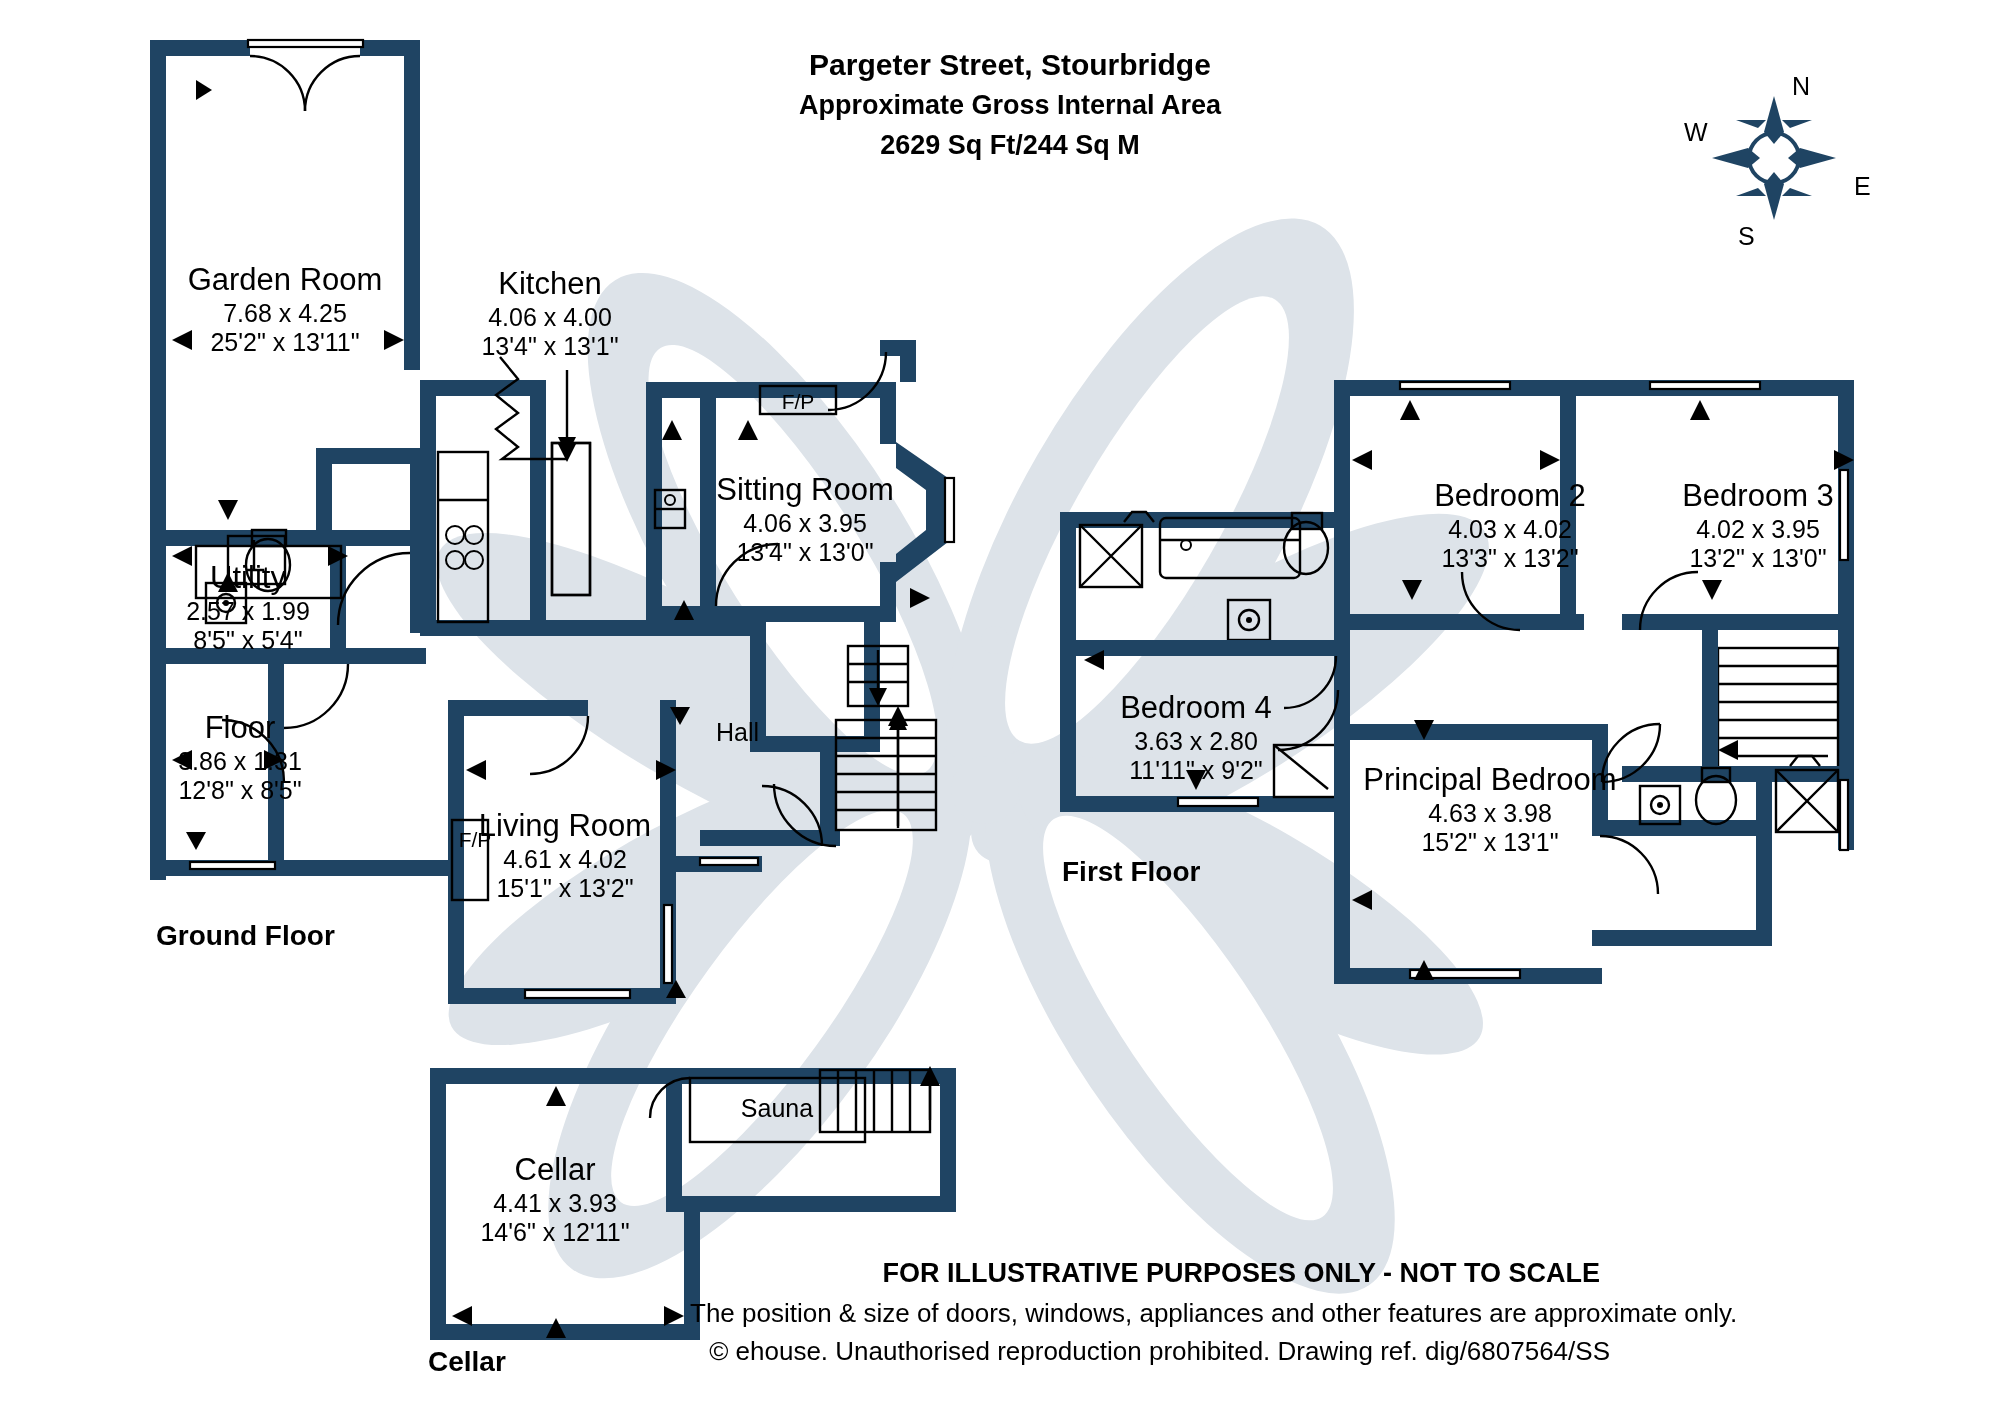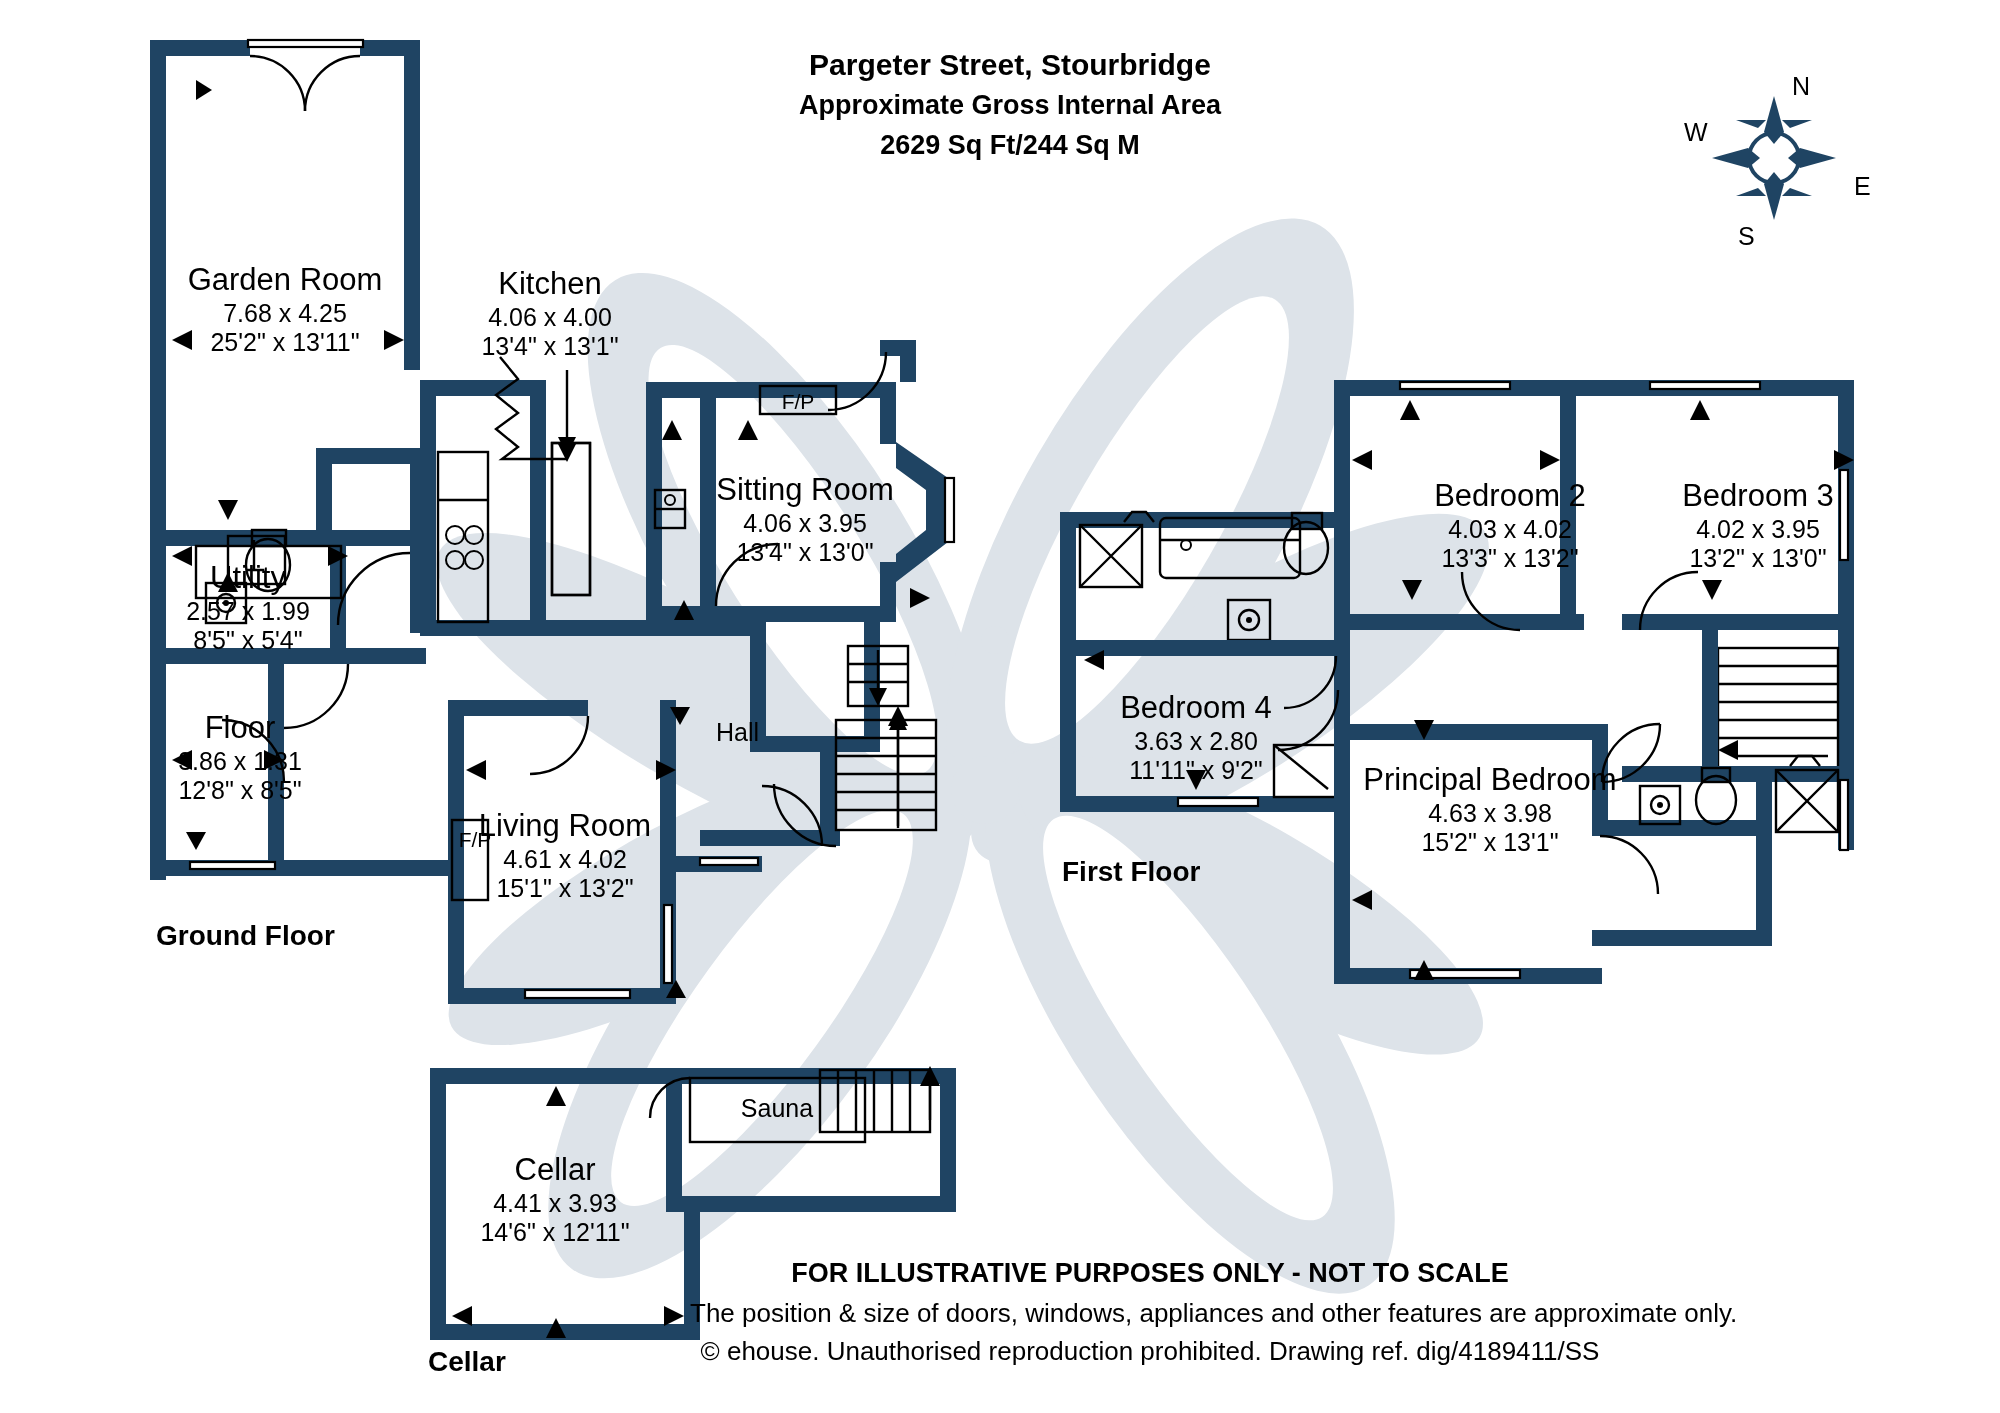--- a/index.html
+++ b/index.html
@@ -11,21 +11,21 @@
   .wm{position:absolute;left:0;top:0;width:2000px;height:1413px;pointer-events:none;}
   .svgplan{position:absolute;left:0;top:0;width:2000px;height:1413px;}
   .lbl{position:absolute;text-align:center;line-height:1.18;white-space:nowrap;}
   .lbl .nm{font-size:31px;}
   .lbl .dm{font-size:25px;}
   .title{position:absolute;text-align:center;font-weight:bold;white-space:nowrap;}
   .t1{font-size:30px;}
   .t2{font-size:27px;}
   .t3{font-size:27px;}
   .floorcap{position:absolute;font-weight:bold;font-size:28px;white-space:nowrap;}
-  .footer{position:absolute;text-align:center;white-space:nowrap;}
+  .footer{position:absolute;text-align:right;white-space:nowrap;}
   .f1{font-size:27px;font-weight:bold;}
   .f2{font-size:26px;}
   .f3{font-size:26px;}
   .compasslbl{position:absolute;font-size:25px;white-space:nowrap;}
   .fp{position:absolute;font-size:21px;white-space:nowrap;text-align:center;}
   .saunalbl{position:absolute;font-size:25px;white-space:nowrap;text-align:center;}
   .halllbl{position:absolute;font-size:25px;white-space:nowrap;text-align:left;}
 </style>
 </head>
 <body>
@@ -403,15 +403,15 @@
   </div>
 
   <div class="saunalbl" style="left:692px;top:1094px;width:170px;">Sauna</div>
 
   <div class="floorcap" style="left:156px;top:920px;">Ground Floor</div>
   <div class="floorcap" style="left:1062px;top:856px;">First Floor</div>
   <div class="floorcap" style="left:428px;top:1346px;">Cellar</div>
 
   <div class="footer f1" style="left:700px;top:1258px;width:900px;">FOR ILLUSTRATIVE PURPOSES ONLY - NOT TO SCALE</div>
   <div class="footer f2" style="left:690px;top:1298px;width:920px;">The position &amp; size of doors, windows, appliances and other features are approximate only.</div>
-  <div class="footer f3" style="left:690px;top:1336px;width:920px;">© ehouse. Unauthorised reproduction prohibited. Drawing ref. dig/4189411/SS</div>
+  <div class="footer f3" style="left:690px;top:1336px;width:920px;">© ehouse. Unauthorised reproduction prohibited. Drawing ref. dig/6807564/SS</div>
 
 </div>
 
 </body></html>

